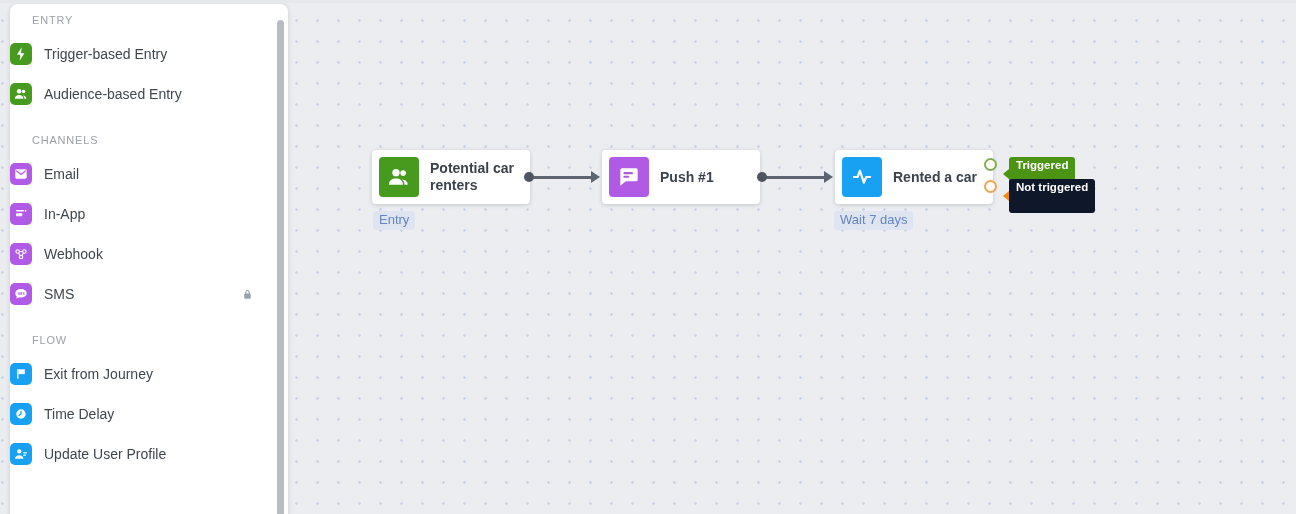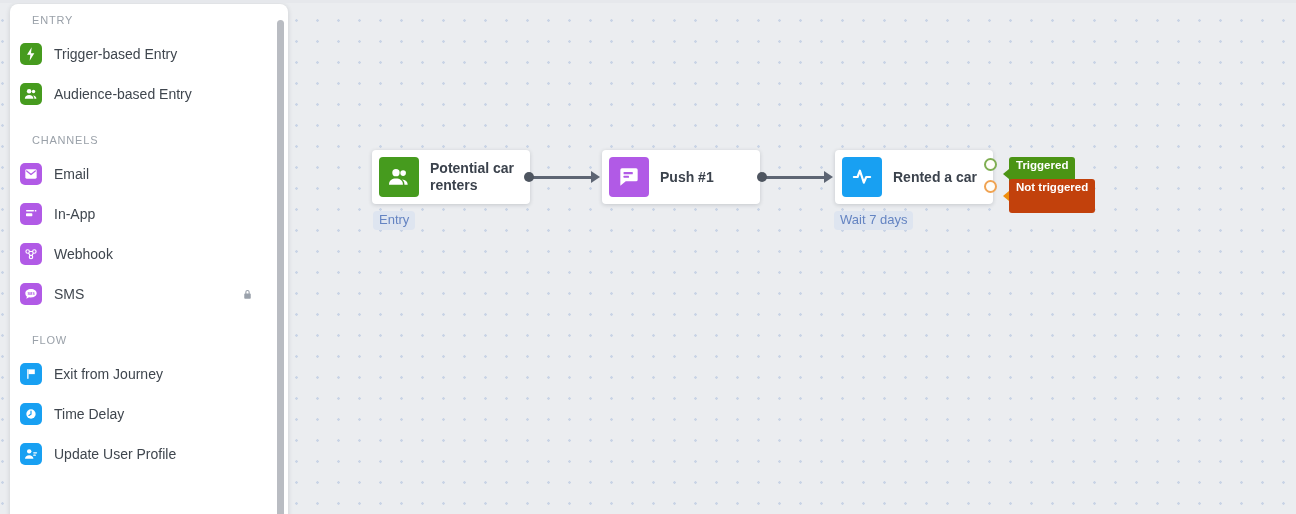--- a/index.html
+++ b/index.html
@@ -22,21 +22,21 @@
     box-shadow:0 1px 5px rgba(30,35,45,.16);
     z-index:10;
   }
   .side-header{
     padding:10px 0 8px 22px;
     font-size:11px;font-weight:500;color:#9aa1a9;letter-spacing:.8px;
   }
   .side-header.later{padding-top:20px;}
   .side-item{
     height:40px;display:flex;align-items:center;gap:12px;
-    padding-left:10px;cursor:pointer;
+    padding-left:0;cursor:pointer;
   }
   .side-label{font-size:14px;color:#3f464e;}
   .tile{
     width:22px;height:22px;border-radius:5px;flex:none;
     display:flex;align-items:center;justify-content:center;
   }
   .tile svg{display:block;}
   .tile-green{background:#469b1e;}
   .tile-purple{background:#b15ae6;}
   .tile-blue{background:#18a0f2;}
@@ -87,21 +87,21 @@
     border-radius:3px;color:#fff;font-size:11.5px;font-weight:700;z-index:7;
     white-space:nowrap;
   }
   .tag::before{
     content:"";position:absolute;left:-6px;top:50%;transform:translateY(-50%);
     border-top:5.5px solid transparent;border-bottom:5.5px solid transparent;
     border-right:6px solid;
   }
   .tag-green{background:#4b9414;}
   .tag-green::before{border-right-color:#4b9414;}
-  .tag-orange{background:#c2410c;}
+  .tag-orange{background:#0f172a;}
   .tag-orange::before{border-right-color:#ef8e0e;}
 </style>
 </head>
 <body>
 
 <div class="topband"></div>
 
 <div class="sidebar">
 
   <div class="side-header">ENTRY</div>

